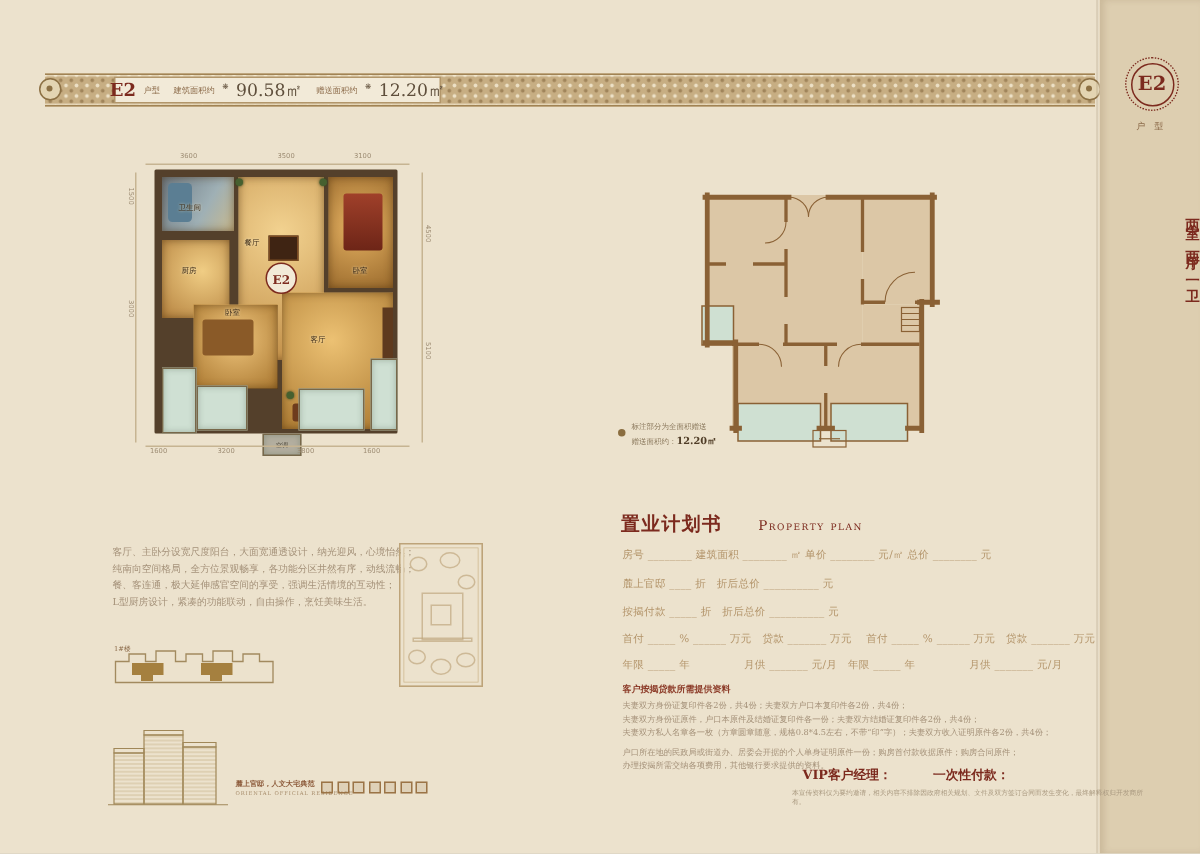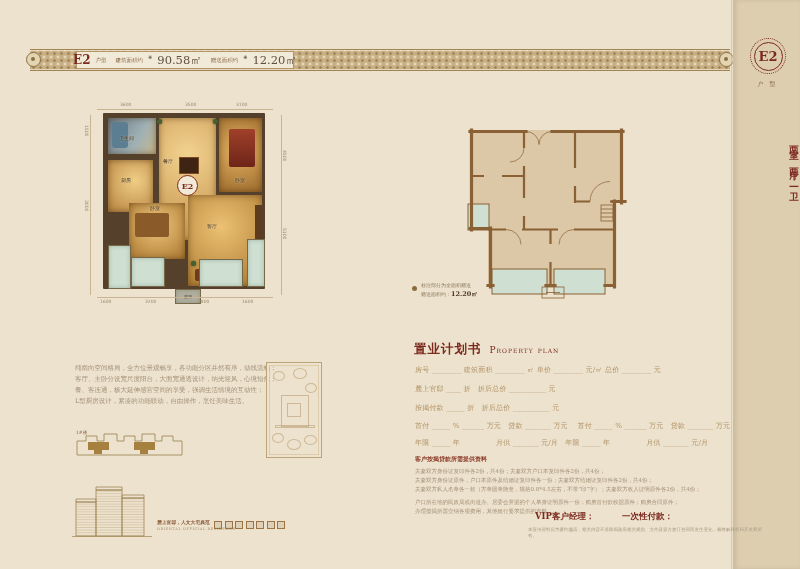--- a/index.html
+++ b/index.html
@@ -68,21 +68,21 @@
   .desc{position:absolute;left:75px;top:363px;width:272px;font-size:6.5px;line-height:11px;color:#a5927a;}
 
   
   .garden{position:absolute;left:266px;top:362px;width:54px;height:94px;border:1px solid #bda379;
     box-shadow:inset 0 0 0 2px #ece2cd, inset 0 0 0 2.5px #cdb68c;}
   .g-shape{position:absolute;border:0.8px solid #bda379;opacity:.65;}
 
   
   .pp-title{position:absolute;left:414px;top:338px;white-space:nowrap;}
   .pp-cn{font-size:12.5px;font-weight:bold;color:#7c2a1e;letter-spacing:1px;}
-  .pp-en{font-size:9px;color:#7c2a1e;letter-spacing:1px;margin-left:8px;font-variant:small-caps;}
+  .pp-en{font-size:9px;color:#7c2a1e;letter-spacing:1px;margin-left:24px;font-variant:small-caps;}
   .pp-row{position:absolute;left:415px;font-size:7px;color:#b3946a;white-space:nowrap;letter-spacing:.2px;}
   .docs-h{position:absolute;left:415px;top:455px;font-size:6px;font-weight:bold;color:#8c3b28;}
   .docs{position:absolute;left:415px;font-size:5.5px;color:#a5927a;line-height:9px;white-space:nowrap;}
   .vip{position:absolute;font-size:8.5px;font-weight:bold;color:#7c2a1e;white-space:nowrap;}
   .discl{position:absolute;left:528px;top:527px;width:238px;font-size:4.5px;color:#ab9b82;line-height:5.5px;}
 
   
   .tag1{position:absolute;left:157px;top:519px;font-size:4.8px;font-weight:bold;color:#8c5a3a;white-space:nowrap;}
   .tag2{position:absolute;left:157px;top:527px;font-size:3.5px;letter-spacing:.6px;color:#a58a68;white-space:nowrap;}
   .stamps{position:absolute;left:214px;top:521px;display:flex;gap:2.5px;}
@@ -211,22 +211,22 @@
 
   <div class="rnote-dot"></div>
   <div class="rnote">
     <div>标注部分为全面积赠送</div>
     <div>
       <span>赠送面积约：</span><b>12.20㎡</b>
     </div>
   </div>
 
   <div class="desc">
+    <div>客厅、主卧分设宽尺度阳台，大面宽通透设计，纳光迎风，心境怡然；</div>
     <div>纯南向空间格局，全方位景观畅享，各功能分区井然有序，动线流畅；</div>
-    <div>客厅、主卧分设宽尺度阳台，大面宽通透设计，纳光迎风，心境怡然；</div>
     <div>餐、客连通，极大延伸感官空间的享受，强调生活情境的互动性；</div>
     <div>L型厨房设计，紧凑的功能联动，自由操作，烹饪美味生活。</div>
   </div>
 
   <div class="garden">
     <div class="g-shape" style="left:6px;top:8px;width:10px;height:8px;border-radius:50%;"></div>
     <div class="g-shape" style="left:26px;top:5px;width:12px;height:9px;border-radius:50%;"></div>
     <div class="g-shape" style="left:38px;top:20px;width:10px;height:8px;border-radius:50%;"></div>
     <div class="g-shape" style="left:14px;top:32px;width:26px;height:30px;"></div>
     <div class="g-shape" style="left:20px;top:40px;width:12px;height:12px;"></div>

